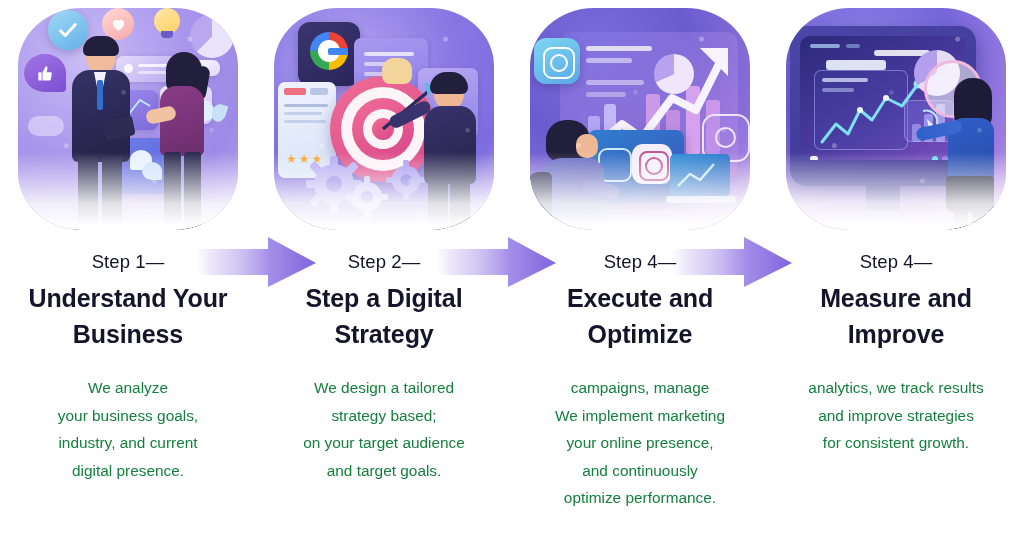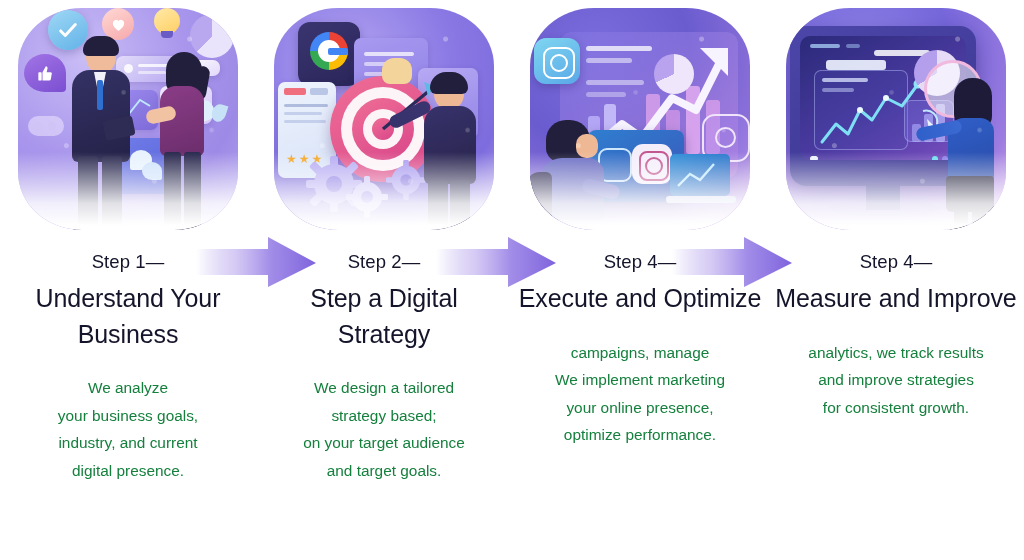--- a/index.html
+++ b/index.html
@@ -124,21 +124,21 @@
   .step-label {
     font-size: 18.5px;
     color: #14142b;
     letter-spacing: .1px;
     line-height: 1.1;
     margin: 0 0 9px 0;
     font-weight: 400;
   }
   .step-title {
     font-size: 25px;
-    font-weight: 400;
+    font-weight: 700;
     color: #14142b;
     line-height: 1.42;
     margin: 0;
     letter-spacing: -.1px;
   }
   .step-desc {
     margin: 22px 0 0 0;
     font-size: 15.4px;
     line-height: 1.78;
     color: #15803d;
@@ -434,20 +434,21 @@
       <div class="text-block">
         <div class="step-label">Step 4—</div>
         <h2 class="step-title">
           <span class="ln">Execute and</span>
           <span class="ln">Optimize</span>
         </h2>
         <p class="step-desc">
           <span class="ln">campaigns, manage</span>
           <span class="ln">We implement marketing</span>
           <span class="ln">your online presence,</span>
+          <span class="ln">and continuously</span>
           <span class="ln">optimize performance.</span>
         </p>
       </div>
     </div>
 
     <div class="step-col">
       <div class="illus-wrap">
         <div class="blob blob-4">
 
           <div class="fig" style="left:4px;top:18px;width:186px;height:160px;border-radius:16px;background:linear-gradient(155deg,#4b46a8,#3b3690);box-shadow:0 8px 18px rgba(25,15,70,.35)">

